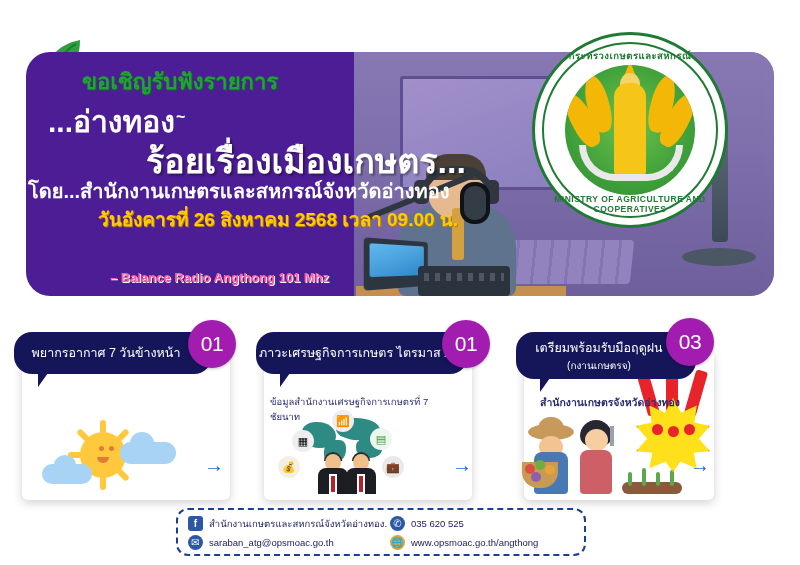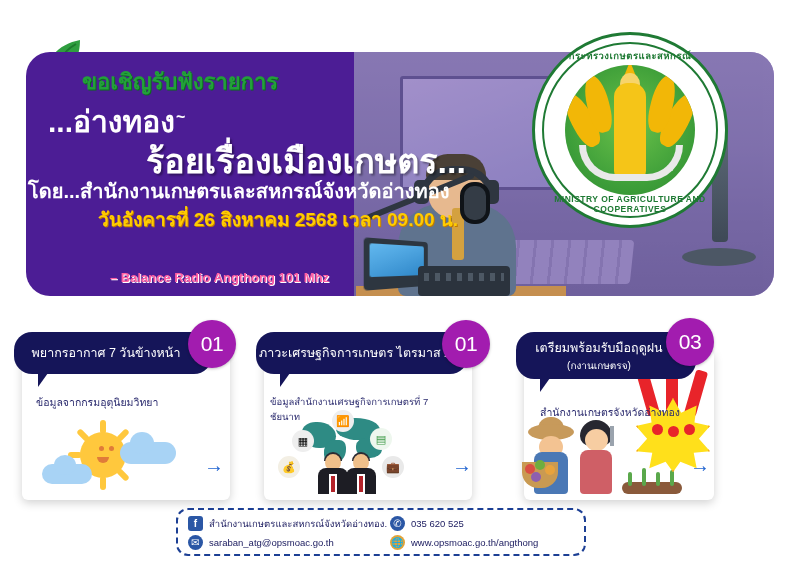--- a/index.html
+++ b/index.html
@@ -393,21 +393,20 @@
     </div>
     <div class="seal-text-bottom">MINISTRY OF AGRICULTURE AND COOPERATIVES</div>
   </div>
 
   <div class="card" style="left:14px;">
     <div class="panel"></div>
     <div class="bubble">
       <div class="t1">พยากรอากาศ 7 วันข้างหน้า</div>
     </div>
     <div class="badge">01</div>
-    <div class="subtitle">ข้อมูลจากกรมอุตุนิยมวิทยา</div>
     <div class="card-art">
       <div class="ray" style="transform:rotate(0deg);"></div>
       <div class="ray" style="transform:rotate(45deg);"></div>
       <div class="ray" style="transform:rotate(90deg);"></div>
       <div class="ray" style="transform:rotate(135deg);"></div>
       <div class="ray" style="transform:rotate(180deg);"></div>
       <div class="ray" style="transform:rotate(225deg);"></div>
       <div class="ray" style="transform:rotate(270deg);"></div>
       <div class="ray" style="transform:rotate(315deg);"></div>
       <div class="sun"></div>
@@ -452,21 +451,21 @@
     <div class="arrow" style="left:196px;">→</div>
   </div>
 
   <div class="card" style="left:516px;width:240px;">
     <div class="panel" style="width:190px;"></div>
     <div class="bubble" style="width:180px;">
       <div class="t1">เตรียมพร้อมรับมือฤดูฝน</div>
       <div class="t2">(กงานเกษตรจ)</div>
     </div>
     <div class="badge" style="right:42px;top:-14px;">03</div>
-    <div class="subtitle" style="left:24px;top:72px;">สำนักงานเกษตรจังหวัดอ่างทอง</div>
+    <div class="subtitle" style="left:24px;top:62px;font-weight:bold;">สำนักงานเกษตรจังหวัดอ่างทอง</div>
 
     <div class="card-art" style="left:8px;top:86px;width:175px;height:76px;">
       <div class="farmer-m">
         <div class="hat2"></div>
           <div class="hat"></div>
           <div class="face"></div>
           <div class="body"></div>
         <div class="basket">
           <div class="veg" style="left:3px;top:2px;background:#d94f43;"></div>
           <div class="veg" style="left:13px;top:-2px;background:#6fae3e;"></div>

